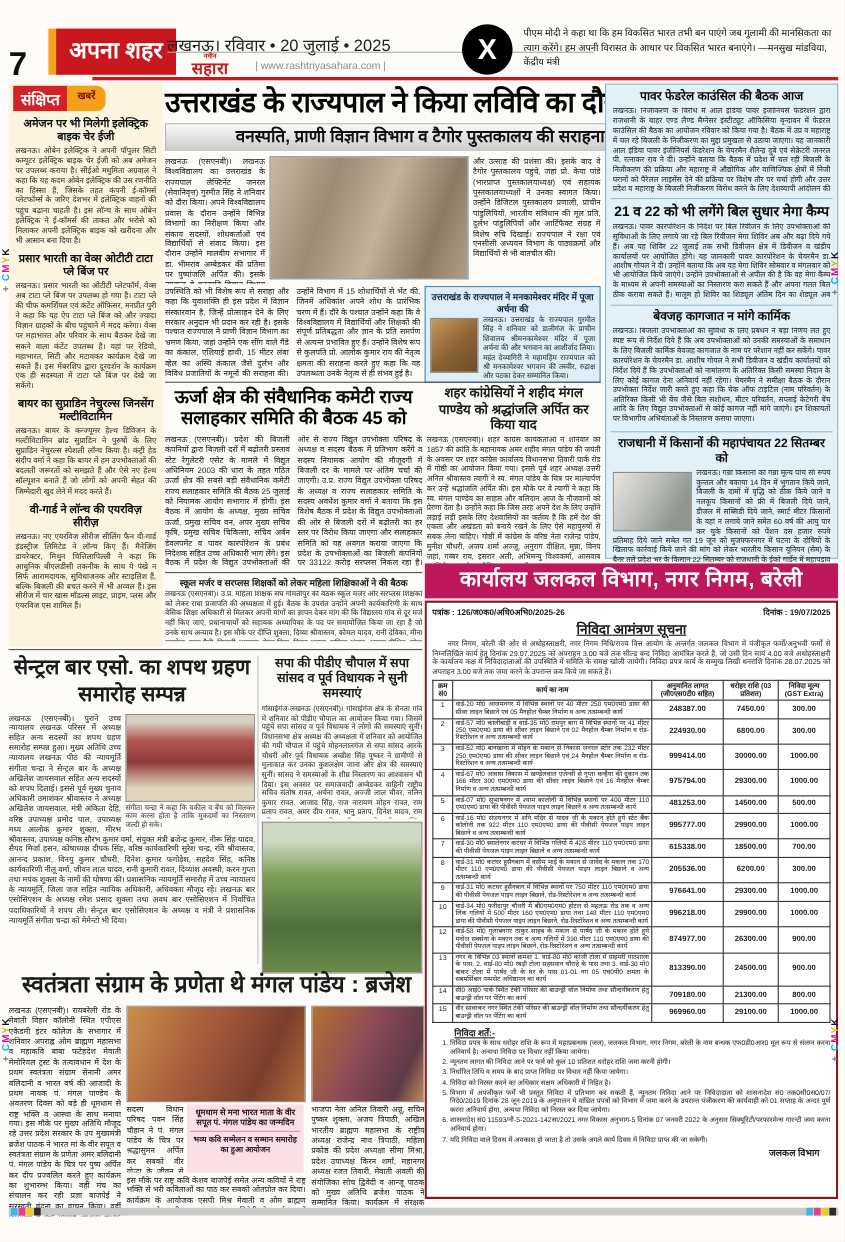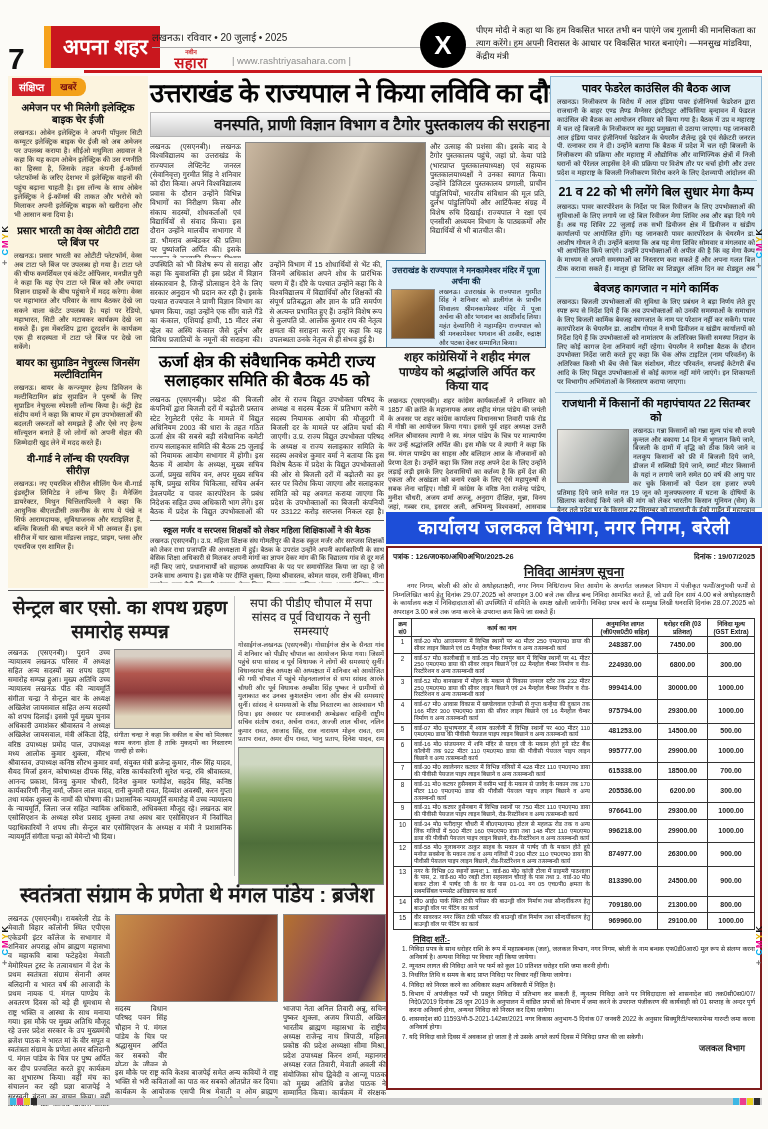--- a/index.html
+++ b/index.html
@@ -7,34 +7,34 @@
         font-family:"Liberation Sans","DejaVu Sans",sans-serif;color:#1b1b1b;overflow:hidden;}
   .abs{position:absolute;}
   .clip{overflow:hidden;}
   .body{font-size:7.2px;line-height:1.3;text-align:justify;color:#232323;}
   .photo{border:1px solid #8a8a8a;box-sizing:border-box;}
   
   .pgnum{left:8px;top:42px;font-size:30px;font-weight:800;color:#111;}
   .masthead{left:44px;top:26px;height:42px;display:flex;}
   .mast-accent{width:7px;background:#f6a21c;}
   .mast-box{background:#c9171e;color:#fff;font-size:21px;font-weight:800;line-height:42px;padding:0 12px;}
-  .dateline{left:152px;top:30px;width:250px;font-size:10px;color:#222;}
+  .dateline{left:152px;top:30px;width:250px;font-size:15px;color:#222;}
   .hdr-line{left:152px;top:47px;width:388px;height:1px;background:#a9a9a9;}
   .brandwrap{left:156px;top:49px;width:70px;text-align:center;line-height:1;}
   .brand-pre{font-size:6px;color:#c9171e;font-weight:700;display:block;}
   .brand{font-size:15px;font-weight:900;color:#c9171e;letter-spacing:0.5px;}
   .website{left:232px;top:55px;font-size:9.5px;color:#8d8d8d;}
   .xlogo{left:420px;top:22px;width:46px;height:46px;background:#000;border-radius:50%;
          color:#fff;font-size:26px;font-weight:800;text-align:center;line-height:46px;}
   .quote{left:476px;top:24px;width:284px;font-size:8.6px;line-height:1.5;color:#101010;}
   .red-rule{left:84px;top:70px;width:678px;height:3px;background:#c9171e;}
   
   .briefs{left:8px;top:76px;width:140px;height:512px;background:#fcf4df;box-sizing:border-box;padding:3px 6px;}
   .briefs-hdr{display:flex;margin:-1px -2px 2px;}
-  .briefs-hdr .lft{background:#d22128;color:#fff;font-size:10px;font-weight:800;padding:2px 7px;}
+  .briefs-hdr .lft{background:#d22128;color:#fff;font-size:14px;font-weight:800;padding:2px 7px;}
   .briefs-hdr .rgt{background:#f3a11a;color:#7a1010;font-size:9px;font-weight:800;padding:2px 9px;border-radius:0 8px 8px 0;}
   .brief-title{font-size:10px;font-weight:800;text-align:center;line-height:1.2;margin:6px 2px 2px;color:#101010;}
   .brief-body{font-size:7px;line-height:1.3;text-align:justify;color:#262626;}
   
   .headline{left:150px;top:74px;width:398px;font-size:26px;font-weight:900;text-align:center;
             white-space:nowrap;letter-spacing:-0.5px;color:#050505;}
   .subhead{left:150px;top:112px;width:464px;height:25px;background:linear-gradient(#fafafa,#cccccc);
            border:1px solid #b5b5b5;box-sizing:border-box;font-size:15.5px;font-weight:800;
            text-align:center;line-height:23px;color:#111;}
   .mcolL{left:150px;top:142px;width:91px;height:116px;}
@@ -52,21 +52,21 @@
   .rightcol{left:550px;top:76px;width:212px;height:432px;background:#e2f1f8;border:1px solid #8ab5d2;
             box-sizing:border-box;padding:4px 6px;}
   .rc-title{font-size:11px;font-weight:900;text-align:center;margin:1px 0 3px;color:#0a0a0a;line-height:1.2;}
   .rc-title-lg{font-size:12.5px;}
   .rc-body{font-size:6.8px;line-height:1.3;text-align:justify;overflow:hidden;}
   .rc-div{border:0;border-top:1px solid #9bbdd4;margin:4px -2px;}
   .ph-kisan{float:left;width:72px;height:54px;margin:2px 4px 1px 0;
             background:linear-gradient(120deg,#e8e6e0,#b9bcb9 45%,#8f948f 80%);}
   
   .tender{left:386px;top:512px;width:376px;height:580px;}
-  .tender-banner{height:32px;background:#1d4ed8;color:#fff;font-size:19px;font-weight:900;
+  .tender-banner{height:32px;background:#be185d;color:#fff;font-size:19px;font-weight:900;
                  text-align:center;line-height:32px;letter-spacing:0.5px;}
   .tender-box{border:2px solid #7f1d1d;margin-top:2px;background:#fff;box-sizing:border-box;
               padding:3px 5px;height:544px;overflow:hidden;}
   .tender-meta{display:flex;justify-content:space-between;font-size:7.4px;font-weight:700;}
   .tender-title{font-size:12.5px;font-weight:900;text-align:center;text-decoration:underline;margin:2px 0;}
   .tender-intro{font-size:6.6px;line-height:1.3;text-align:justify;text-indent:14px;}
   .tender-table{width:100%;border-collapse:collapse;margin-top:2px;}
   .tender-table th{border:1px solid #333;font-size:6.4px;padding:1px;line-height:1.15;background:#fff;}
   .tender-table td{border:1px solid #333;font-size:5.9px;padding:1px 2px;line-height:1.15;
                    vertical-align:top;text-align:justify;}
@@ -87,21 +87,21 @@
   .school{left:150px;top:524px;width:234px;}
   .school-title{font-size:8.2px;font-weight:800;text-align:center;white-space:nowrap;overflow:hidden;}
   .school-body{margin-top:2px;height:46px;font-size:6.7px;}
   .bar{left:8px;top:596px;width:224px;}
   .bar-title{font-size:19px;font-weight:700;text-align:center;line-height:1.25;}
   .bar-content{margin-top:5px;height:224px;font-size:7.1px;line-height:1.3;text-align:justify;}
   .ph-bar{float:right;width:118px;height:80px;margin:0 0 2px 4px;
           background:linear-gradient(#d8cfc4 8%,#b2574e 30%,#8e3b3b 55%,#e0d6bd 85%);}
   .bar-caption{float:right;clear:right;width:118px;font-size:6.5px;line-height:1.25;margin:0 0 3px 4px;color:#333;}
   .spa{left:238px;top:596px;width:146px;}
-  .spa-title{font-size:11.5px;font-weight:400;text-align:center;line-height:1.22;}
+  .spa-title{font-size:11.5px;font-weight:700;text-align:center;line-height:1.22;}
   .spa-body{margin-top:3px;height:103px;font-size:6.6px;}
   .ph-chaupal{width:146px;height:138px;margin-top:3px;
               background:linear-gradient(#cfd8c2 12%,#7fa05a 35%,#4e6e3a 70%,#6b8a4a);}
   
   .freedom{left:8px;top:880px;width:378px;}
   .freedom-title{font-size:21px;font-weight:900;text-align:center;white-space:nowrap;}
   .freedom-grid{display:flex;gap:5px;margin-top:6px;height:192px;overflow:hidden;}
   .fcol1{width:102px;}
   .fcol2{width:163px;}
   .fcol3{width:103px;}
@@ -247,20 +247,24 @@
   </section>
 
   <section class="abs freedom">
     <div class="freedom-title">स्वतंत्रता संग्राम के प्रणेता थे मंगल पांडेय : ब्रजेश</div>
     <div class="freedom-grid">
       <div class="fcol1 body clip">लखनऊ (एसएनबी)। रायबरेली रोड के मेवाती विहार कॉलोनी स्थित एपीएस एकेडमी इंटर कॉलेज के सभागार में शनिवार अपराह्न ओम ब्राह्मण महासभा व महाकवि बाबा फटेहदेश मेवाती मेमोरियल ट्रस्ट के तत्वावधान में देश के प्रथम स्वतंत्रता संग्राम सेनानी अमर बलिदानी व भारत वर्ष की आजादी के प्रथम नायक पं. मंगल पाण्डेय के अवतरण दिवस को बड़े ही धूमधाम से राष्ट्र भक्ति व आस्था के साथ मनाया गया। इस मौके पर मुख्य अतिथि मौजूद रहे उत्तर प्रदेश सरकार के उप मुख्यमंत्री ब्रजेश पाठक ने भारत मां के वीर सपूत व स्वतंत्रता संग्राम के प्रणेता अमर बलिदानी पं. मंगल पांडेय के चित्र पर पुष्प अर्पित कर दीप प्रज्वलित करते हुए कार्यक्रम का शुभारम्भ किया। वहीं मंच का संचालन कर रही प्रज्ञा बाजपेई ने सरस्वती वंदना का वाचन किया। वहीं कार्यक्रम में कई विशिष्ट अतिथि मौजूद रहे।</div>
       <div class="fcol2">
         <div class="photo ph-felic1"></div>
         <div class="fsplit">
           <div class="txt body clip" style="height:62px;">सदस्य विधान परिषद पवन सिंह चौहान ने पं. मंगल पांडेय के चित्र पर श्रद्धासुमन अर्पित कर सबको वीर योद्धा के जीवन से प्रेरणा लेने की सीख दी।</div>
+          <div class="pinkbox">
+            <div class="pink-title">धूमधाम से मना भारत माता के वीर सपूत पं. मंगल पांडेय का जन्मदिन</div>
+            <div class="pink-sub">भव्य कवि सम्मेलन व सम्मान समारोह का हुआ आयोजन</div>
+          </div>
         </div>
         <div class="body clip f-after" style="height:34px;">इस मौके पर राष्ट्र कवि केशव बाजपेई समेत अन्य कवियों ने राष्ट्र भक्ति से भरी कविताओं का पाठ कर सबको ओतप्रोत कर दिया। कार्यक्रम के आयोजक एसपी मिश्र मेवाती व ओम ब्राह्मण महासभा के राष्ट्रीय अध्यक्ष धनंजय द्विवेदी ने कार्यक्रम में सम्मिलित हुए अतिथियों व स्थानीय लोगों का आभार व्यक्त करते हुए माल्यार्पण कर स्मृति चिन्ह भेंट कर सबका स्वागत किया। आयोजन में भाजपा के तमाम कार्यकर्ताओं समेत</div>
       </div>
       <div class="fcol3">
         <div class="photo ph-felic2"></div>
         <div class="body clip f-after" style="height:100px;">भाजपा नेता अनिल तिवारी अन्नू, सचिन पुष्कर शुक्ला, अजय त्रिपाठी, अखिल भारतीय ब्राह्मण महासभा के राष्ट्रीय अध्यक्ष राजेन्द्र नाथ त्रिपाठी, महिला प्रकोष्ठ की प्रदेश अध्यक्षा सीमा मिश्रा, प्रदेश उपाध्यक्ष किरन शर्मा, महानगर अध्यक्ष रजत तिवारी, मेवाती अवली की संयोजिका सोच द्विवेदी व आन्जू पाठक को मुख्य अतिथि ब्रजेश पाठक ने सम्मानित किया। कार्यक्रम में संरक्षक सिन्धुजा मिश्र मेवाती, पूर्व जज चन्द्र भूषण पाण्डेय, कमलेश तिवारी, अनिकाल तिवारी, खेदीलाल मिश्र, राम मनोहर अवस्थी समेत ओम ब्राह्मण महासभा के प्रदेश महासचिव सुशील अवस्थी मौजूद रहे।</div>
       </div>
     </div>
   </section>
 

